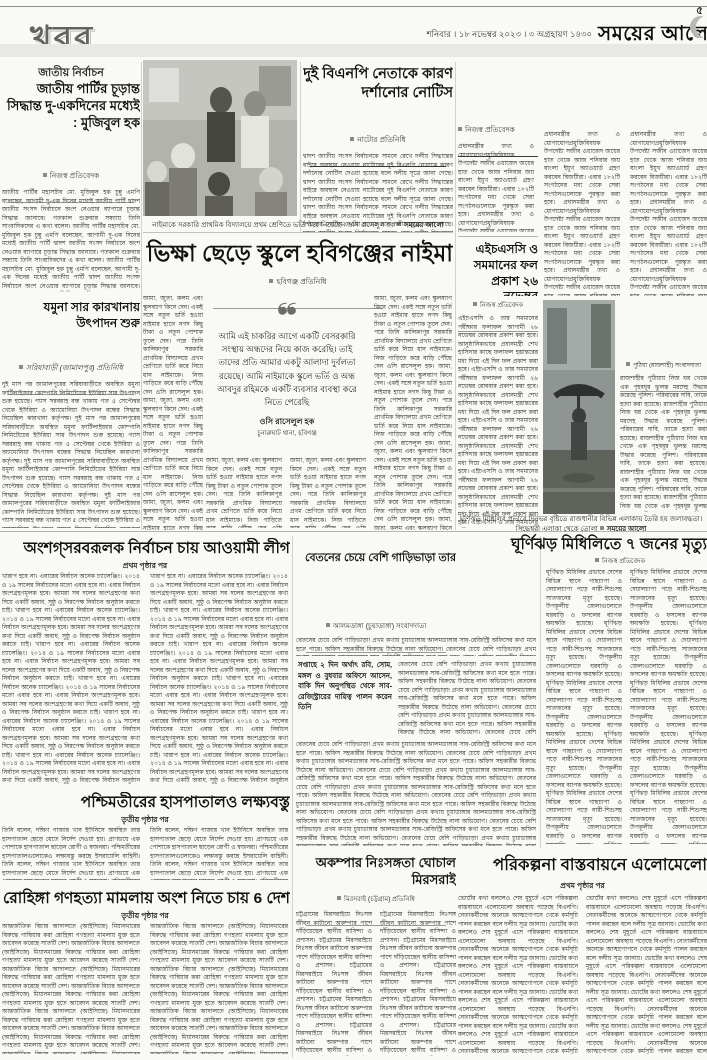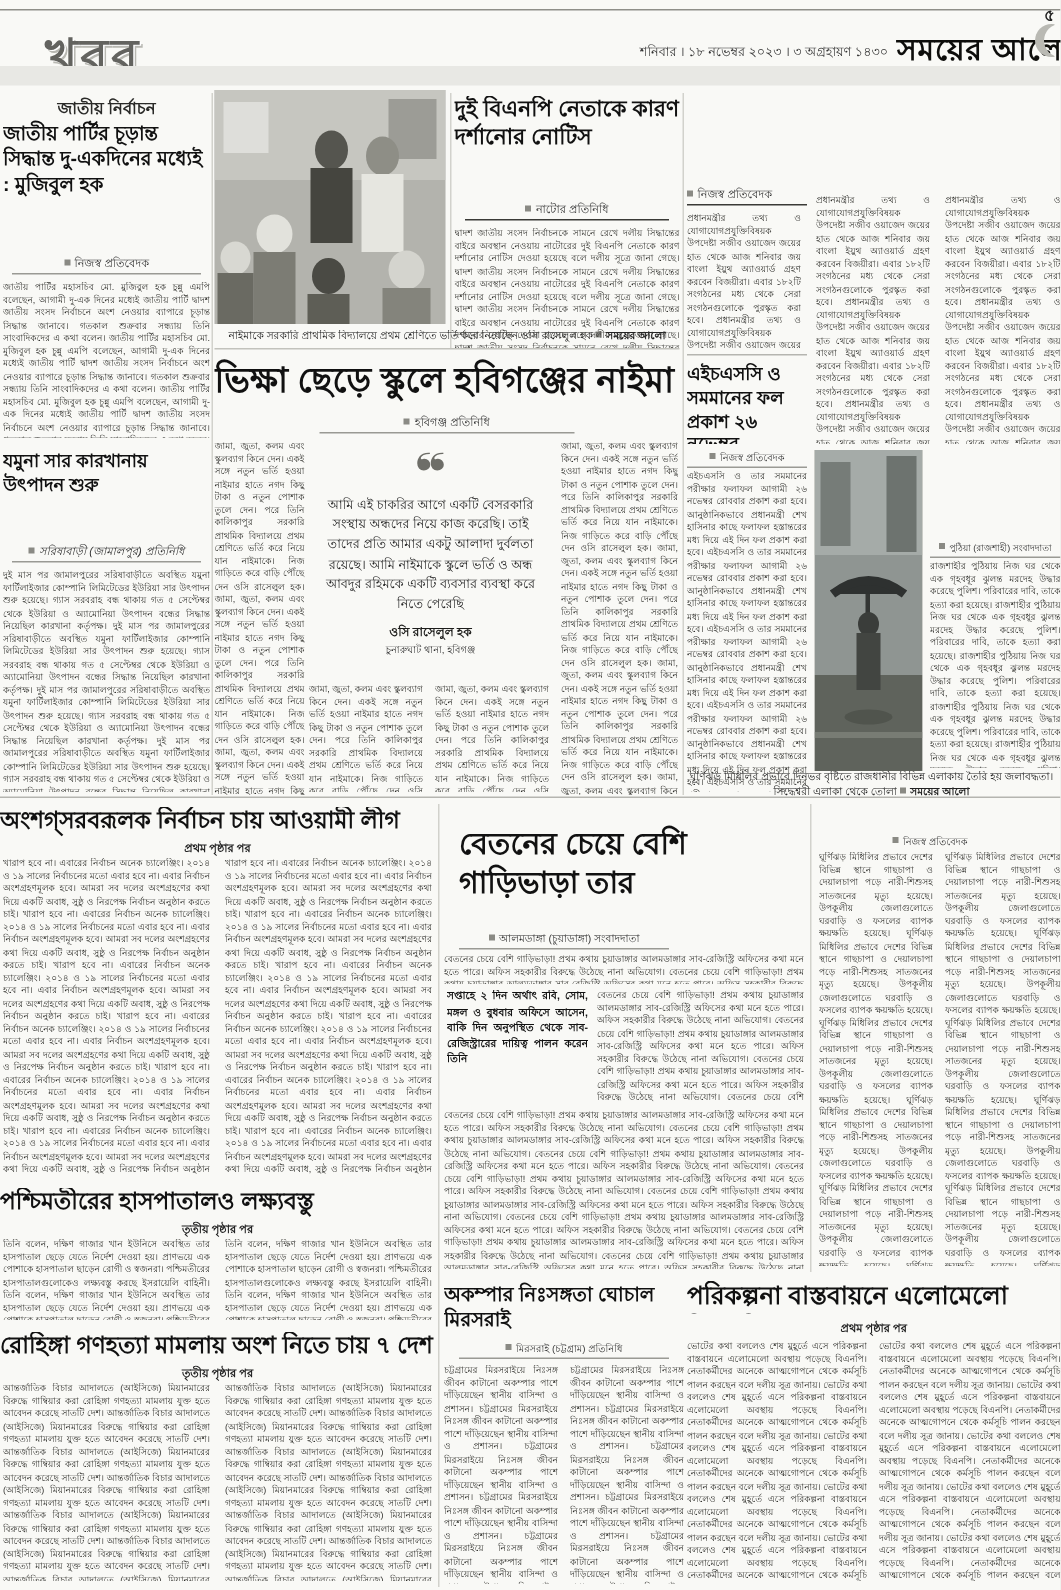--- a/index.html
+++ b/index.html
@@ -9,22 +9,22 @@
   .hrule{position:absolute;background:#a8a8a2;height:1px;}
   .vrule{position:absolute;background:#d2d2cc;width:1px;}
   .band{position:absolute;background:#e8e8e4;}
   .logo{font-size:33px;font-weight:bold;color:#63635f;letter-spacing:2px;text-shadow:1px 1px 0 #fff,2px 2px 0 #b8b8b2;}
   .dateline{font-size:8.5px;color:#333;text-align:right;}
   .masthead{font-size:20px;font-weight:900;color:#0d0d0b;letter-spacing:0.5px;white-space:nowrap;}
   .pgnum{font-size:11px;font-weight:bold;color:#222;}
   .crescent{width:15px;height:26px;overflow:hidden;}
   .crescent span{display:block;width:22px;height:22px;margin-top:2px;border-radius:50%;box-shadow:-6px 0 0 0 #b9b9b3;margin-left:8px;}
   .kicker{font-size:11px;color:#2a2a28;text-align:center;font-weight:bold;}
-  .hl{font-weight:bold;color:#111;text-align:left;line-height:1.32;overflow:hidden;}
-  .byline{font-size:7.5px;color:#333;text-align:center;border-bottom:1px solid #9a9a94;padding-bottom:0;overflow:hidden;white-space:nowrap;}
+  .hl{font-weight:bold;color:#111;text-align:right;line-height:1.32;overflow:hidden;}
+  .byline{font-size:7.5px;color:#333;text-align:center;border-bottom:1px solid #9a9a94;padding-bottom:20px;overflow:hidden;white-space:nowrap;}
   .byline.heavy{border-bottom:1.5px solid #3a3a36;}
   .byline.left{text-align:left;}
   .bull{display:inline-block;width:4px;height:4px;background:#8a8a84;margin-right:3px;vertical-align:1px;}
   .greek{font-size:6px;line-height:1.42;text-align:justify;color:#30302c;overflow:hidden;word-break:break-word;}
   .note{font-size:7.5px;font-weight:bold;text-align:center;color:#222;}
   .caption{font-size:7px;color:#222;text-align:center;line-height:1.4;overflow:hidden;}
   .credit{font-weight:bold;white-space:nowrap;}
   .photo{overflow:hidden;background:#b9b9b3;}
   .photo svg{display:block;}
   .quotebox{text-align:center;overflow:hidden;padding:2px 8px;}
@@ -139,32 +139,33 @@
   <div class="abs hl" style="left:0;top:538px;width:290px;height:20px;font-size:15.5px;">অংশগ্সরবরূলক নির্বাচন চায় আওয়ামী লীগ</div>
   <div class="abs note" style="left:0;top:560px;width:290px;">প্রথম পৃষ্ঠার পর</div>
   <div class="abs greek" style="left:2px;top:572px;width:138px;height:212px;">খারাপ হবে না। এবারের নির্বাচন অনেক চ্যালেঞ্জিং। ২০১৪ ও ১৯ সালের নির্বাচনের মতো এবার হবে না। এবার নির্বাচন অংশগ্রহণমূলক হবে। আমরা সব দলের অংশগ্রহণের কথা দিয়ে একটি অবাধ, সুষ্ঠু ও নিরপেক্ষ নির্বাচন অনুষ্ঠান করতে চাই। খারাপ হবে না। এবারের নির্বাচন অনেক চ্যালেঞ্জিং। ২০১৪ ও ১৯ সালের নির্বাচনের মতো এবার হবে না। এবার নির্বাচন অংশগ্রহণমূলক হবে। আমরা সব দলের অংশগ্রহণের কথা দিয়ে একটি অবাধ, সুষ্ঠু ও নিরপেক্ষ নির্বাচন অনুষ্ঠান করতে চাই। খারাপ হবে না। এবারের নির্বাচন অনেক চ্যালেঞ্জিং। ২০১৪ ও ১৯ সালের নির্বাচনের মতো এবার হবে না। এবার নির্বাচন অংশগ্রহণমূলক হবে। আমরা সব দলের অংশগ্রহণের কথা দিয়ে একটি অবাধ, সুষ্ঠু ও নিরপেক্ষ নির্বাচন অনুষ্ঠান করতে চাই। খারাপ হবে না। এবারের নির্বাচন অনেক চ্যালেঞ্জিং। ২০১৪ ও ১৯ সালের নির্বাচনের মতো এবার হবে না। এবার নির্বাচন অংশগ্রহণমূলক হবে। আমরা সব দলের অংশগ্রহণের কথা দিয়ে একটি অবাধ, সুষ্ঠু ও নিরপেক্ষ নির্বাচন অনুষ্ঠান করতে চাই। খারাপ হবে না। এবারের নির্বাচন অনেক চ্যালেঞ্জিং। ২০১৪ ও ১৯ সালের নির্বাচনের মতো এবার হবে না। এবার নির্বাচন অংশগ্রহণমূলক হবে। আমরা সব দলের অংশগ্রহণের কথা দিয়ে একটি অবাধ, সুষ্ঠু ও নিরপেক্ষ নির্বাচন অনুষ্ঠান করতে চাই। খারাপ হবে না। এবারের নির্বাচন অনেক চ্যালেঞ্জিং। ২০১৪ ও ১৯ সালের নির্বাচনের মতো এবার হবে না। এবার নির্বাচন অংশগ্রহণমূলক হবে। আমরা সব দলের অংশগ্রহণের কথা দিয়ে একটি অবাধ, সুষ্ঠু ও নিরপেক্ষ নির্বাচন অনুষ্ঠান করতে চাই।</div>
   <div class="abs greek" style="left:150px;top:572px;width:138px;height:212px;">খারাপ হবে না। এবারের নির্বাচন অনেক চ্যালেঞ্জিং। ২০১৪ ও ১৯ সালের নির্বাচনের মতো এবার হবে না। এবার নির্বাচন অংশগ্রহণমূলক হবে। আমরা সব দলের অংশগ্রহণের কথা দিয়ে একটি অবাধ, সুষ্ঠু ও নিরপেক্ষ নির্বাচন অনুষ্ঠান করতে চাই। খারাপ হবে না। এবারের নির্বাচন অনেক চ্যালেঞ্জিং। ২০১৪ ও ১৯ সালের নির্বাচনের মতো এবার হবে না। এবার নির্বাচন অংশগ্রহণমূলক হবে। আমরা সব দলের অংশগ্রহণের কথা দিয়ে একটি অবাধ, সুষ্ঠু ও নিরপেক্ষ নির্বাচন অনুষ্ঠান করতে চাই। খারাপ হবে না। এবারের নির্বাচন অনেক চ্যালেঞ্জিং। ২০১৪ ও ১৯ সালের নির্বাচনের মতো এবার হবে না। এবার নির্বাচন অংশগ্রহণমূলক হবে। আমরা সব দলের অংশগ্রহণের কথা দিয়ে একটি অবাধ, সুষ্ঠু ও নিরপেক্ষ নির্বাচন অনুষ্ঠান করতে চাই। খারাপ হবে না। এবারের নির্বাচন অনেক চ্যালেঞ্জিং। ২০১৪ ও ১৯ সালের নির্বাচনের মতো এবার হবে না। এবার নির্বাচন অংশগ্রহণমূলক হবে। আমরা সব দলের অংশগ্রহণের কথা দিয়ে একটি অবাধ, সুষ্ঠু ও নিরপেক্ষ নির্বাচন অনুষ্ঠান করতে চাই। খারাপ হবে না। এবারের নির্বাচন অনেক চ্যালেঞ্জিং। ২০১৪ ও ১৯ সালের নির্বাচনের মতো এবার হবে না। এবার নির্বাচন অংশগ্রহণমূলক হবে। আমরা সব দলের অংশগ্রহণের কথা দিয়ে একটি অবাধ, সুষ্ঠু ও নিরপেক্ষ নির্বাচন অনুষ্ঠান করতে চাই। খারাপ হবে না। এবারের নির্বাচন অনেক চ্যালেঞ্জিং। ২০১৪ ও ১৯ সালের নির্বাচনের মতো এবার হবে না। এবার নির্বাচন অংশগ্রহণমূলক হবে। আমরা সব দলের অংশগ্রহণের কথা দিয়ে একটি অবাধ, সুষ্ঠু ও নিরপেক্ষ নির্বাচন অনুষ্ঠান করতে চাই।</div>
 
   <div class="abs hl" style="left:0;top:792px;width:290px;height:20px;font-size:15.5px;">পশ্চিমতীরের হাসপাতালও লক্ষ্যবস্তু</div>
   <div class="abs note" style="left:0;top:814px;width:290px;">তৃতীয় পৃষ্ঠার পর</div>
   <div class="abs greek" style="left:2px;top:826px;width:138px;height:54px;">তিনি বলেন, দক্ষিণ গাজার খান ইউনিসে অবস্থিত তার হাসপাতাল ছেড়ে যেতে নির্দেশ দেওয়া হয়। প্রাণভয়ে এক পোশাকে হাসপাতাল ছাড়েন রোগী ও স্বজনরা। পশ্চিমতীরের হাসপাতালগুলোকেও লক্ষ্যবস্তু করছে ইসরায়েলি বাহিনী। তিনি বলেন, দক্ষিণ গাজার খান ইউনিসে অবস্থিত তার হাসপাতাল ছেড়ে যেতে নির্দেশ দেওয়া হয়। প্রাণভয়ে এক পোশাকে হাসপাতাল ছাড়েন রোগী ও স্বজনরা। পশ্চিমতীরের হাসপাতালগুলোকেও লক্ষ্যবস্তু করছে ইসরায়েলি বাহিনী।</div>
   <div class="abs greek" style="left:150px;top:826px;width:138px;height:54px;">তিনি বলেন, দক্ষিণ গাজার খান ইউনিসে অবস্থিত তার হাসপাতাল ছেড়ে যেতে নির্দেশ দেওয়া হয়। প্রাণভয়ে এক পোশাকে হাসপাতাল ছাড়েন রোগী ও স্বজনরা। পশ্চিমতীরের হাসপাতালগুলোকেও লক্ষ্যবস্তু করছে ইসরায়েলি বাহিনী। তিনি বলেন, দক্ষিণ গাজার খান ইউনিসে অবস্থিত তার হাসপাতাল ছেড়ে যেতে নির্দেশ দেওয়া হয়। প্রাণভয়ে এক পোশাকে হাসপাতাল ছাড়েন রোগী ও স্বজনরা। পশ্চিমতীরের হাসপাতালগুলোকেও লক্ষ্যবস্তু করছে ইসরায়েলি বাহিনী।</div>
 
-  <div class="abs hl" style="left:0;top:888px;width:290px;height:20px;font-size:15.5px;">রোহিঙ্গা গণহত্যা মামলায় অংশ নিতে চায় ৭ দেশ</div>
+  <div class="abs hl" style="left:0;top:888px;width:290px;height:20px;font-size:15.5px;">রোহিঙ্গা গণহত্যা মামলায় অংশ নিতে চায় 6 দেশ</div>
   <div class="abs note" style="left:0;top:910px;width:290px;">তৃতীয় পৃষ্ঠার পর</div>
   <div class="abs greek" style="left:2px;top:922px;width:138px;height:132px;">আন্তর্জাতিক বিচার আদালতে (আইসিজে) মিয়ানমারের বিরুদ্ধে গাম্বিয়ার করা রোহিঙ্গা গণহত্যা মামলায় যুক্ত হতে আবেদন করেছে সাতটি দেশ। আন্তর্জাতিক বিচার আদালতে (আইসিজে) মিয়ানমারের বিরুদ্ধে গাম্বিয়ার করা রোহিঙ্গা গণহত্যা মামলায় যুক্ত হতে আবেদন করেছে সাতটি দেশ। আন্তর্জাতিক বিচার আদালতে (আইসিজে) মিয়ানমারের বিরুদ্ধে গাম্বিয়ার করা রোহিঙ্গা গণহত্যা মামলায় যুক্ত হতে আবেদন করেছে সাতটি দেশ। আন্তর্জাতিক বিচার আদালতে (আইসিজে) মিয়ানমারের বিরুদ্ধে গাম্বিয়ার করা রোহিঙ্গা গণহত্যা মামলায় যুক্ত হতে আবেদন করেছে সাতটি দেশ। আন্তর্জাতিক বিচার আদালতে (আইসিজে) মিয়ানমারের বিরুদ্ধে গাম্বিয়ার করা রোহিঙ্গা গণহত্যা মামলায় যুক্ত হতে আবেদন করেছে সাতটি দেশ। আন্তর্জাতিক বিচার আদালতে (আইসিজে) মিয়ানমারের বিরুদ্ধে গাম্বিয়ার করা রোহিঙ্গা গণহত্যা মামলায় যুক্ত হতে আবেদন করেছে সাতটি দেশ। আন্তর্জাতিক বিচার আদালতে (আইসিজে) মিয়ানমারের বিরুদ্ধে গাম্বিয়ার করা রোহিঙ্গা গণহত্যা মামলায় যুক্ত হতে আবেদন করেছে সাতটি দেশ।</div>
   <div class="abs greek" style="left:150px;top:922px;width:138px;height:132px;">আন্তর্জাতিক বিচার আদালতে (আইসিজে) মিয়ানমারের বিরুদ্ধে গাম্বিয়ার করা রোহিঙ্গা গণহত্যা মামলায় যুক্ত হতে আবেদন করেছে সাতটি দেশ। আন্তর্জাতিক বিচার আদালতে (আইসিজে) মিয়ানমারের বিরুদ্ধে গাম্বিয়ার করা রোহিঙ্গা গণহত্যা মামলায় যুক্ত হতে আবেদন করেছে সাতটি দেশ। আন্তর্জাতিক বিচার আদালতে (আইসিজে) মিয়ানমারের বিরুদ্ধে গাম্বিয়ার করা রোহিঙ্গা গণহত্যা মামলায় যুক্ত হতে আবেদন করেছে সাতটি দেশ। আন্তর্জাতিক বিচার আদালতে (আইসিজে) মিয়ানমারের বিরুদ্ধে গাম্বিয়ার করা রোহিঙ্গা গণহত্যা মামলায় যুক্ত হতে আবেদন করেছে সাতটি দেশ। আন্তর্জাতিক বিচার আদালতে (আইসিজে) মিয়ানমারের বিরুদ্ধে গাম্বিয়ার করা রোহিঙ্গা গণহত্যা মামলায় যুক্ত হতে আবেদন করেছে সাতটি দেশ। আন্তর্জাতিক বিচার আদালতে (আইসিজে) মিয়ানমারের বিরুদ্ধে গাম্বিয়ার করা রোহিঙ্গা গণহত্যা মামলায় যুক্ত হতে আবেদন করেছে সাতটি দেশ। আন্তর্জাতিক বিচার আদালতে (আইসিজে) মিয়ানমারের বিরুদ্ধে গাম্বিয়ার করা রোহিঙ্গা গণহত্যা মামলায় যুক্ত হতে আবেদন করেছে সাতটি দেশ।</div>
 
-  <div class="abs hl" style="left:306px;top:550px;width:160px;height:68px;font-size:20px;">বেতনের চেয়ে বেশি গাড়িভাড়া তার</div>
+  <div class="abs hl" style="left:296px;top:550px;width:160px;height:68px;font-size:11px;">বেতনের চেয়ে বেশি গাড়িভাড়া তার</div>
   <div class="abs byline" style="left:306px;top:620px;width:140px;font-size:7px;"><span class="bull"></span><span>আলমডাঙ্গা (চুয়াডাঙ্গা) সংবাদদাতা</span></div>
   <div class="abs greek" style="left:296px;top:636px;width:240px;height:20px;">বেতনের চেয়ে বেশি গাড়িভাড়া! প্রথম কথায় চুয়াডাঙ্গার আলমডাঙ্গার সাব-রেজিস্ট্রি অফিসের কথা মনে হতে পারে। অফিস সহকারীর বিরুদ্ধে উঠেছে নানা অভিযোগ। বেতনের চেয়ে বেশি গাড়িভাড়া! প্রথম কথায় চুয়াডাঙ্গার আলমডাঙ্গার সাব-রেজিস্ট্রি অফিসের কথা মনে হতে পারে। অফিস সহকারীর বিরুদ্ধে উঠেছে নানা অভিযোগ।</div>
   <div class="abs hilite" style="left:298px;top:660px;width:94px;height:76px;">সপ্তাহে ২ দিন অর্থাৎ রবি, সোম, মঙ্গল ও বুধবার অফিসে আসেন, বাকি দিন অনুপস্থিত থেকে সাব-রেজিস্ট্রারের দায়িত্ব পালন করেন তিনি</div>
   <div class="abs greek" style="left:398px;top:660px;width:138px;height:76px;">বেতনের চেয়ে বেশি গাড়িভাড়া! প্রথম কথায় চুয়াডাঙ্গার আলমডাঙ্গার সাব-রেজিস্ট্রি অফিসের কথা মনে হতে পারে। অফিস সহকারীর বিরুদ্ধে উঠেছে নানা অভিযোগ। বেতনের চেয়ে বেশি গাড়িভাড়া! প্রথম কথায় চুয়াডাঙ্গার আলমডাঙ্গার সাব-রেজিস্ট্রি অফিসের কথা মনে হতে পারে। অফিস সহকারীর বিরুদ্ধে উঠেছে নানা অভিযোগ। বেতনের চেয়ে বেশি গাড়িভাড়া! প্রথম কথায় চুয়াডাঙ্গার আলমডাঙ্গার সাব-রেজিস্ট্রি অফিসের কথা মনে হতে পারে। অফিস সহকারীর বিরুদ্ধে উঠেছে নানা অভিযোগ। বেতনের চেয়ে বেশি গাড়িভাড়া! প্রথম কথায় চুয়াডাঙ্গার আলমডাঙ্গার সাব-রেজিস্ট্রি অফিসের কথা মনে হতে পারে। অফিস সহকারীর বিরুদ্ধে উঠেছে নানা অভিযোগ। বেতনের চেয়ে বেশি গাড়িভাড়া! প্রথম কথায় চুয়াডাঙ্গার আলমডাঙ্গার সাব-রেজিস্ট্রি অফিসের কথা মনে হতে পারে। অফিস সহকারীর বিরুদ্ধে উঠেছে নানা অভিযোগ।</div>
   <div class="abs greek" style="left:296px;top:740px;width:240px;height:106px;">বেতনের চেয়ে বেশি গাড়িভাড়া! প্রথম কথায় চুয়াডাঙ্গার আলমডাঙ্গার সাব-রেজিস্ট্রি অফিসের কথা মনে হতে পারে। অফিস সহকারীর বিরুদ্ধে উঠেছে নানা অভিযোগ। বেতনের চেয়ে বেশি গাড়িভাড়া! প্রথম কথায় চুয়াডাঙ্গার আলমডাঙ্গার সাব-রেজিস্ট্রি অফিসের কথা মনে হতে পারে। অফিস সহকারীর বিরুদ্ধে উঠেছে নানা অভিযোগ। বেতনের চেয়ে বেশি গাড়িভাড়া! প্রথম কথায় চুয়াডাঙ্গার আলমডাঙ্গার সাব-রেজিস্ট্রি অফিসের কথা মনে হতে পারে। অফিস সহকারীর বিরুদ্ধে উঠেছে নানা অভিযোগ। বেতনের চেয়ে বেশি গাড়িভাড়া! প্রথম কথায় চুয়াডাঙ্গার আলমডাঙ্গার সাব-রেজিস্ট্রি অফিসের কথা মনে হতে পারে। অফিস সহকারীর বিরুদ্ধে উঠেছে নানা অভিযোগ। বেতনের চেয়ে বেশি গাড়িভাড়া! প্রথম কথায় চুয়াডাঙ্গার আলমডাঙ্গার সাব-রেজিস্ট্রি অফিসের কথা মনে হতে পারে। অফিস সহকারীর বিরুদ্ধে উঠেছে নানা অভিযোগ। বেতনের চেয়ে বেশি গাড়িভাড়া! প্রথম কথায় চুয়াডাঙ্গার আলমডাঙ্গার সাব-রেজিস্ট্রি অফিসের কথা মনে হতে পারে। অফিস সহকারীর বিরুদ্ধে উঠেছে নানা অভিযোগ। বেতনের চেয়ে বেশি গাড়িভাড়া! প্রথম কথায় চুয়াডাঙ্গার আলমডাঙ্গার সাব-রেজিস্ট্রি অফিসের কথা মনে হতে পারে। অফিস সহকারীর বিরুদ্ধে উঠেছে নানা অভিযোগ। বেতনের চেয়ে বেশি গাড়িভাড়া! প্রথম কথায় চুয়াডাঙ্গার আলমডাঙ্গার সাব-রেজিস্ট্রি অফিসের কথা মনে হতে পারে। অফিস সহকারীর বিরুদ্ধে উঠেছে নানা অভিযোগ। বেতনের চেয়ে বেশি গাড়িভাড়া! প্রথম কথায় চুয়াডাঙ্গার আলমডাঙ্গার সাব-রেজিস্ট্রি অফিসের কথা মনে হতে পারে। অফিস সহকারীর বিরুদ্ধে উঠেছে নানা অভিযোগ। বেতনের চেয়ে বেশি গাড়িভাড়া! প্রথম কথায় চুয়াডাঙ্গার আলমডাঙ্গার সাব-রেজিস্ট্রি অফিসের কথা মনে হতে পারে। অফিস সহকারীর বিরুদ্ধে উঠেছে নানা অভিযোগ।</div>
 
+  <div class="abs hl" style="left:455px;top:534px;width:252px;height:20px;font-size:15.5px;">ঘূর্ণিঝড় মিধিলিতে ৭ জনের মৃত্যু</div>
   <div class="abs byline" style="left:565px;top:556px;width:110px;font-size:6.5px;border-bottom:none;"><span class="bull"></span><span>নিজস্ব প্রতিবেদক</span></div>
   <div class="abs greek" style="left:546px;top:568px;width:76px;height:276px;">ঘূর্ণিঝড় মিধিলির প্রভাবে দেশের বিভিন্ন স্থানে গাছচাপা ও দেয়ালচাপা পড়ে নারী-শিশুসহ সাতজনের মৃত্যু হয়েছে। উপকূলীয় জেলাগুলোতে ঘরবাড়ি ও ফসলের ব্যাপক ক্ষয়ক্ষতি হয়েছে। ঘূর্ণিঝড় মিধিলির প্রভাবে দেশের বিভিন্ন স্থানে গাছচাপা ও দেয়ালচাপা পড়ে নারী-শিশুসহ সাতজনের মৃত্যু হয়েছে। উপকূলীয় জেলাগুলোতে ঘরবাড়ি ও ফসলের ব্যাপক ক্ষয়ক্ষতি হয়েছে। ঘূর্ণিঝড় মিধিলির প্রভাবে দেশের বিভিন্ন স্থানে গাছচাপা ও দেয়ালচাপা পড়ে নারী-শিশুসহ সাতজনের মৃত্যু হয়েছে। উপকূলীয় জেলাগুলোতে ঘরবাড়ি ও ফসলের ব্যাপক ক্ষয়ক্ষতি হয়েছে। ঘূর্ণিঝড় মিধিলির প্রভাবে দেশের বিভিন্ন স্থানে গাছচাপা ও দেয়ালচাপা পড়ে নারী-শিশুসহ সাতজনের মৃত্যু হয়েছে। উপকূলীয় জেলাগুলোতে ঘরবাড়ি ও ফসলের ব্যাপক ক্ষয়ক্ষতি হয়েছে। ঘূর্ণিঝড় মিধিলির প্রভাবে দেশের বিভিন্ন স্থানে গাছচাপা ও দেয়ালচাপা পড়ে নারী-শিশুসহ সাতজনের মৃত্যু হয়েছে। উপকূলীয় জেলাগুলোতে ঘরবাড়ি ও ফসলের ব্যাপক ক্ষয়ক্ষতি হয়েছে। ঘূর্ণিঝড় মিধিলির প্রভাবে দেশের বিভিন্ন স্থানে গাছচাপা ও দেয়ালচাপা পড়ে নারী-শিশুসহ সাতজনের মৃত্যু হয়েছে। উপকূলীয় জেলাগুলোতে ঘরবাড়ি ও ফসলের ব্যাপক ক্ষয়ক্ষতি হয়েছে। ঘূর্ণিঝড় মিধিলির প্রভাবে দেশের বিভিন্ন স্থানে গাছচাপা ও দেয়ালচাপা পড়ে নারী-শিশুসহ সাতজনের মৃত্যু হয়েছে। উপকূলীয় জেলাগুলোতে ঘরবাড়ি ও ফসলের ব্যাপক ক্ষয়ক্ষতি হয়েছে।</div>
   <div class="abs greek" style="left:630px;top:568px;width:77px;height:276px;">ঘূর্ণিঝড় মিধিলির প্রভাবে দেশের বিভিন্ন স্থানে গাছচাপা ও দেয়ালচাপা পড়ে নারী-শিশুসহ সাতজনের মৃত্যু হয়েছে। উপকূলীয় জেলাগুলোতে ঘরবাড়ি ও ফসলের ব্যাপক ক্ষয়ক্ষতি হয়েছে। ঘূর্ণিঝড় মিধিলির প্রভাবে দেশের বিভিন্ন স্থানে গাছচাপা ও দেয়ালচাপা পড়ে নারী-শিশুসহ সাতজনের মৃত্যু হয়েছে। উপকূলীয় জেলাগুলোতে ঘরবাড়ি ও ফসলের ব্যাপক ক্ষয়ক্ষতি হয়েছে। ঘূর্ণিঝড় মিধিলির প্রভাবে দেশের বিভিন্ন স্থানে গাছচাপা ও দেয়ালচাপা পড়ে নারী-শিশুসহ সাতজনের মৃত্যু হয়েছে। উপকূলীয় জেলাগুলোতে ঘরবাড়ি ও ফসলের ব্যাপক ক্ষয়ক্ষতি হয়েছে। ঘূর্ণিঝড় মিধিলির প্রভাবে দেশের বিভিন্ন স্থানে গাছচাপা ও দেয়ালচাপা পড়ে নারী-শিশুসহ সাতজনের মৃত্যু হয়েছে। উপকূলীয় জেলাগুলোতে ঘরবাড়ি ও ফসলের ব্যাপক ক্ষয়ক্ষতি হয়েছে। ঘূর্ণিঝড় মিধিলির প্রভাবে দেশের বিভিন্ন স্থানে গাছচাপা ও দেয়ালচাপা পড়ে নারী-শিশুসহ সাতজনের মৃত্যু হয়েছে। উপকূলীয় জেলাগুলোতে ঘরবাড়ি ও ফসলের ব্যাপক ক্ষয়ক্ষতি হয়েছে। ঘূর্ণিঝড় মিধিলির প্রভাবে দেশের বিভিন্ন স্থানে গাছচাপা ও দেয়ালচাপা পড়ে নারী-শিশুসহ সাতজনের মৃত্যু হয়েছে। উপকূলীয় জেলাগুলোতে ঘরবাড়ি ও ফসলের ব্যাপক ক্ষয়ক্ষতি হয়েছে। ঘূর্ণিঝড় মিধিলির প্রভাবে দেশের বিভিন্ন স্থানে গাছচাপা ও দেয়ালচাপা পড়ে নারী-শিশুসহ সাতজনের মৃত্যু হয়েছে। উপকূলীয় জেলাগুলোতে ঘরবাড়ি ও ফসলের ব্যাপক ক্ষয়ক্ষতি হয়েছে।</div>
 
   <div class="abs hl" style="left:296px;top:854px;width:160px;height:38px;font-size:13px;">অকম্পার নিঃসঙ্গতা ঘোচাল মিরসরাই</div>
   <div class="abs byline" style="left:306px;top:894px;width:140px;font-size:6.5px;"><span class="bull"></span><span>মিরসরাই (চট্টগ্রাম) প্রতিনিধি</span></div>
   <div class="abs greek" style="left:296px;top:910px;width:76px;height:146px;">চট্টগ্রামের মিরসরাইয়ে নিঃসঙ্গ জীবন কাটানো অকম্পার পাশে দাঁড়িয়েছেন স্থানীয় বাসিন্দা ও প্রশাসন। চট্টগ্রামের মিরসরাইয়ে নিঃসঙ্গ জীবন কাটানো অকম্পার পাশে দাঁড়িয়েছেন স্থানীয় বাসিন্দা ও প্রশাসন। চট্টগ্রামের মিরসরাইয়ে নিঃসঙ্গ জীবন কাটানো অকম্পার পাশে দাঁড়িয়েছেন স্থানীয় বাসিন্দা ও প্রশাসন। চট্টগ্রামের মিরসরাইয়ে নিঃসঙ্গ জীবন কাটানো অকম্পার পাশে দাঁড়িয়েছেন স্থানীয় বাসিন্দা ও প্রশাসন। চট্টগ্রামের মিরসরাইয়ে নিঃসঙ্গ জীবন কাটানো অকম্পার পাশে দাঁড়িয়েছেন স্থানীয় বাসিন্দা ও প্রশাসন। চট্টগ্রামের মিরসরাইয়ে নিঃসঙ্গ জীবন কাটানো অকম্পার পাশে দাঁড়িয়েছেন স্থানীয় বাসিন্দা ও প্রশাসন। চট্টগ্রামের মিরসরাইয়ে নিঃসঙ্গ জীবন কাটানো অকম্পার পাশে দাঁড়িয়েছেন স্থানীয় বাসিন্দা ও প্রশাসন।</div>
   <div class="abs greek" style="left:380px;top:910px;width:76px;height:146px;">চট্টগ্রামের মিরসরাইয়ে নিঃসঙ্গ জীবন কাটানো অকম্পার পাশে দাঁড়িয়েছেন স্থানীয় বাসিন্দা ও প্রশাসন। চট্টগ্রামের মিরসরাইয়ে নিঃসঙ্গ জীবন কাটানো অকম্পার পাশে দাঁড়িয়েছেন স্থানীয় বাসিন্দা ও প্রশাসন। চট্টগ্রামের মিরসরাইয়ে নিঃসঙ্গ জীবন কাটানো অকম্পার পাশে দাঁড়িয়েছেন স্থানীয় বাসিন্দা ও প্রশাসন। চট্টগ্রামের মিরসরাইয়ে নিঃসঙ্গ জীবন কাটানো অকম্পার পাশে দাঁড়িয়েছেন স্থানীয় বাসিন্দা ও প্রশাসন। চট্টগ্রামের মিরসরাইয়ে নিঃসঙ্গ জীবন কাটানো অকম্পার পাশে দাঁড়িয়েছেন স্থানীয় বাসিন্দা ও প্রশাসন। চট্টগ্রামের মিরসরাইয়ে নিঃসঙ্গ জীবন কাটানো অকম্পার পাশে দাঁড়িয়েছেন স্থানীয় বাসিন্দা ও প্রশাসন। চট্টগ্রামের মিরসরাইয়ে নিঃসঙ্গ জীবন কাটানো অকম্পার পাশে দাঁড়িয়েছেন স্থানীয় বাসিন্দা ও প্রশাসন।</div>
 
   <div class="abs hl" style="left:458px;top:854px;width:249px;height:22px;font-size:16.5px;">পরিকল্পনা বাস্তবায়নে এলোমেলো বিএনপি</div>

